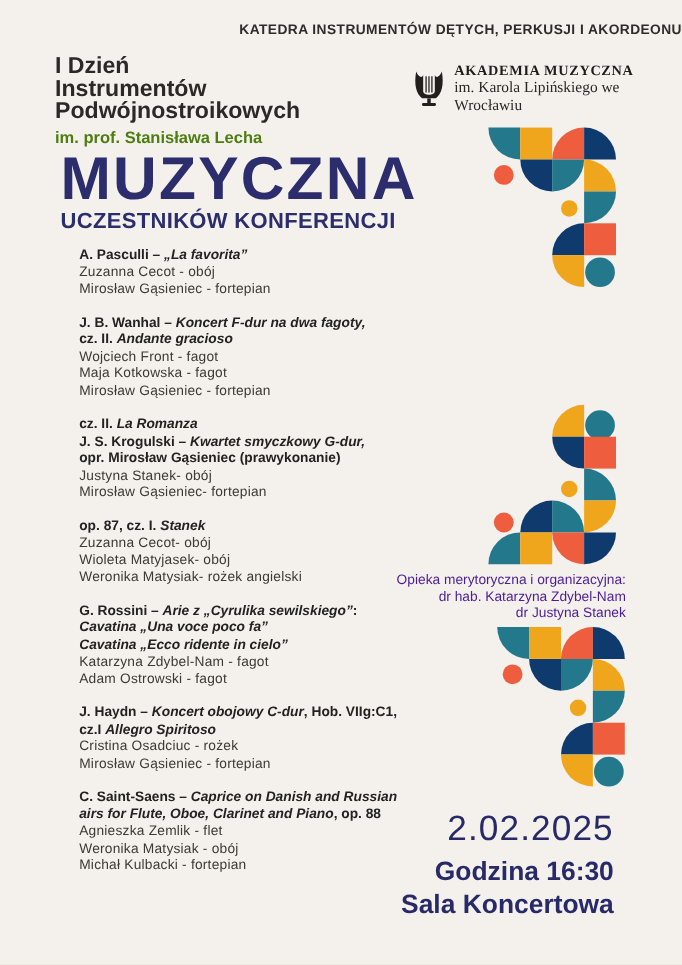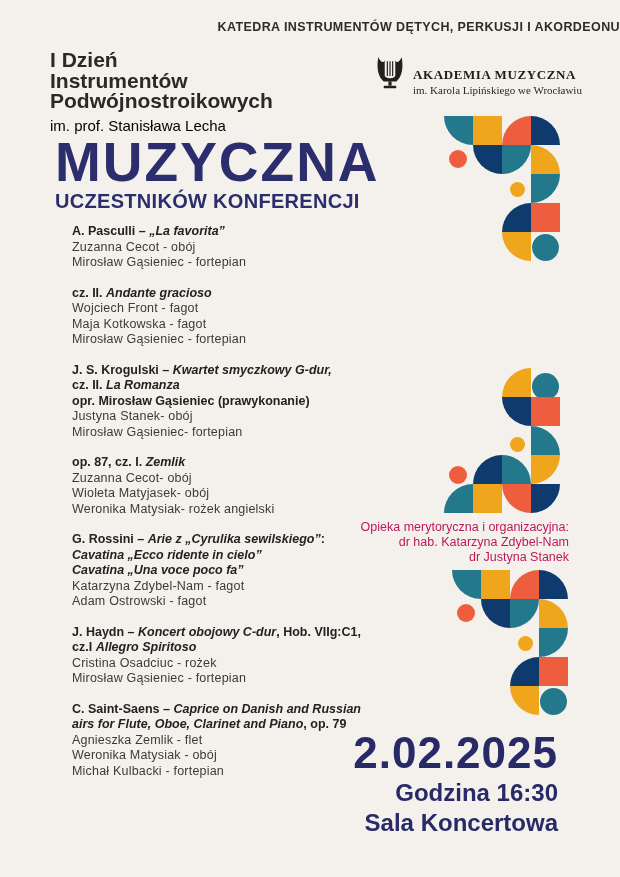--- a/index.html
+++ b/index.html
@@ -10,44 +10,44 @@
   }
   
   .dept {
     position:absolute; top:20px; left:0; width:100%;
     text-align:right; font-size:12.5px; font-weight:600;
     letter-spacing:.4px; color:#2e2b28;
   }
   
   .title-block { position:absolute; left:50px; top:50px; }
   .event-title-line { font-size:21px; line-height:20.5px; font-weight:800; color:#2b2826; }
-  .patron { font-size:15px; font-weight:400; color:#000000; margin-top:5px; }
+  .patron { font-size:15px; font-weight:700; color:#4d7c0f; margin-top:5px; }
   
   .logo { position:absolute; left:374px; top:56px; display:flex; align-items:flex-end; gap:7px; }
   .logo-text { display:flex; flex-direction:column; }
   .logo-name { font-family:"Liberation Serif", serif; font-size:13px; font-weight:700; letter-spacing:.6px; color:#1f1c19; }
-  .logo-subname { font-family:"Liberation Serif", serif; font-size:11px; color:#2a2724; margin-top:1px; }
+  .logo-subname { font-family:"Liberation Serif", serif; font-size:14px; color:#2a2724; margin-top:1px; }
   
   .koncert { position:absolute; left:55px; top:134px; }
   .koncert-main { font-size:55px; line-height:56px; font-weight:800; letter-spacing:2px; color:#2b2d6c; }
   .koncert-sub { font-size:20px; line-height:24px; font-weight:800; letter-spacing:.3px; color:#2b2d6c; margin-top:-1px; }
   
   .program { position:absolute; left:50px; top:224px; width:430px; }
   .program-item { margin-bottom:15px;margin-left:22px; }
   .title-line { font-size:12.5px; line-height:15.5px; font-weight:700; color:#242220; white-space:nowrap; }
   .title-line .it { font-style:italic; }
   .performer-line { font-size:12.5px; line-height:15.5px; color:#3d3a36; letter-spacing:.2px; }
   
   .organizers {
     position:absolute; right:51px; top:520px; text-align:right;
-    font-size:12.5px; line-height:15.2px; color:#be185d;
+    font-size:12.5px; line-height:15.2px; color:#4c1d95;
   }
   
   .details { position:absolute; right:62px; top:733px; text-align:right; color:#282a68; }
-  .date-line { font-size:44px; line-height:40px; font-weight:700; letter-spacing:1px; }
+  .date-line { font-size:32px; line-height:40px; font-weight:400; letter-spacing:1px; }
   .time-line { font-size:24px; line-height:28px; font-weight:800; margin-top:6px; }
   .venue-line { font-size:24px; line-height:28px; font-weight:800; margin-top:2px; }
   
   .cluster { position:absolute; width:125px; height:150px; }
   .cluster-top { left:444px; top:116px; }
   .cluster-mid { left:444px; top:368px; }
   .cluster-bot { left:452px; top:570px; }
   .shp { position:absolute; width:29px; height:29px; }
   .rtl { border-radius:100% 0 0 0; }
   .rtr { border-radius:0 100% 0 0; }
@@ -97,54 +97,55 @@
     <div class="koncert-sub">UCZESTNIKÓW KONFERENCJI</div>
   </div>
 
   <div class="program">
       <div class="program-item">
         <div class="title-line"><span>A. Pasculli – </span><span class="it">„La favorita”</span></div>
         <div class="performer-line">Zuzanna Cecot - obój</div>
         <div class="performer-line">Mirosław Gąsieniec - fortepian</div>
       </div>
       <div class="program-item">
+        <div class="title-line"><span>J. B. Wanhal – </span><span class="it">Koncert F-dur na dwa fagoty,</span></div>
         <div class="title-line"><span>cz. II. </span><span class="it">Andante gracioso</span></div>
         <div class="performer-line">Wojciech Front - fagot</div>
         <div class="performer-line">Maja Kotkowska - fagot</div>
         <div class="performer-line">Mirosław Gąsieniec - fortepian</div>
       </div>
       <div class="program-item">
+        <div class="title-line"><span>cz. II. </span><span class="it">La Romanza</span></div>
         <div class="title-line"><span>J. S. Krogulski – </span><span class="it">Kwartet smyczkowy G-dur,</span></div>
-        <div class="title-line"><span>cz. II. </span><span class="it">La Romanza</span></div>
         <div class="title-line"><span>opr. Mirosław Gąsieniec (prawykonanie)</span></div>
         <div class="performer-line">Justyna Stanek- obój</div>
         <div class="performer-line">Mirosław Gąsieniec- fortepian</div>
       </div>
       <div class="program-item">
-        <div class="title-line"><span>op. 87, cz. I. </span><span class="it">Zemlik</span></div>
+        <div class="title-line"><span>op. 87, cz. I. </span><span class="it">Stanek</span></div>
         <div class="performer-line">Zuzanna Cecot- obój</div>
         <div class="performer-line">Wioleta Matyjasek- obój</div>
         <div class="performer-line">Weronika Matysiak- rożek angielski</div>
       </div>
       <div class="program-item">
         <div class="title-line"><span>G. Rossini – </span><span class="it">Arie z „Cyrulika sewilskiego”</span><span>:</span></div>
+        <div class="title-line"><span class="it">Cavatina „Una voce poco fa”</span></div>
         <div class="title-line"><span class="it">Cavatina „Ecco ridente in cielo”</span></div>
-        <div class="title-line"><span class="it">Cavatina „Una voce poco fa”</span></div>
         <div class="performer-line">Katarzyna Zdybel-Nam - fagot</div>
         <div class="performer-line">Adam Ostrowski - fagot</div>
       </div>
       <div class="program-item">
         <div class="title-line"><span>J. Haydn – </span><span class="it">Koncert obojowy C-dur</span><span>, Hob. VIIg:C1,</span></div>
         <div class="title-line"><span>cz.I </span><span class="it">Allegro Spiritoso</span></div>
         <div class="performer-line">Cristina Osadciuc - rożek</div>
         <div class="performer-line">Mirosław Gąsieniec - fortepian</div>
       </div>
       <div class="program-item">
         <div class="title-line"><span>C. Saint-Saens – </span><span class="it">Caprice on Danish and Russian</span></div>
-        <div class="title-line"><span class="it">airs for Flute, Oboe, Clarinet and Piano</span><span>, op. 79</span></div>
+        <div class="title-line"><span class="it">airs for Flute, Oboe, Clarinet and Piano</span><span>, op. 88</span></div>
         <div class="performer-line">Agnieszka Zemlik - flet</div>
         <div class="performer-line">Weronika Matysiak - obój</div>
         <div class="performer-line">Michał Kulbacki - fortepian</div>
       </div>
     </div>
 
   <div class="organizers">
     <div>Opieka merytoryczna i organizacyjna:</div>
     <div>dr hab. Katarzyna Zdybel-Nam</div>
     <div>dr Justyna Stanek</div>

